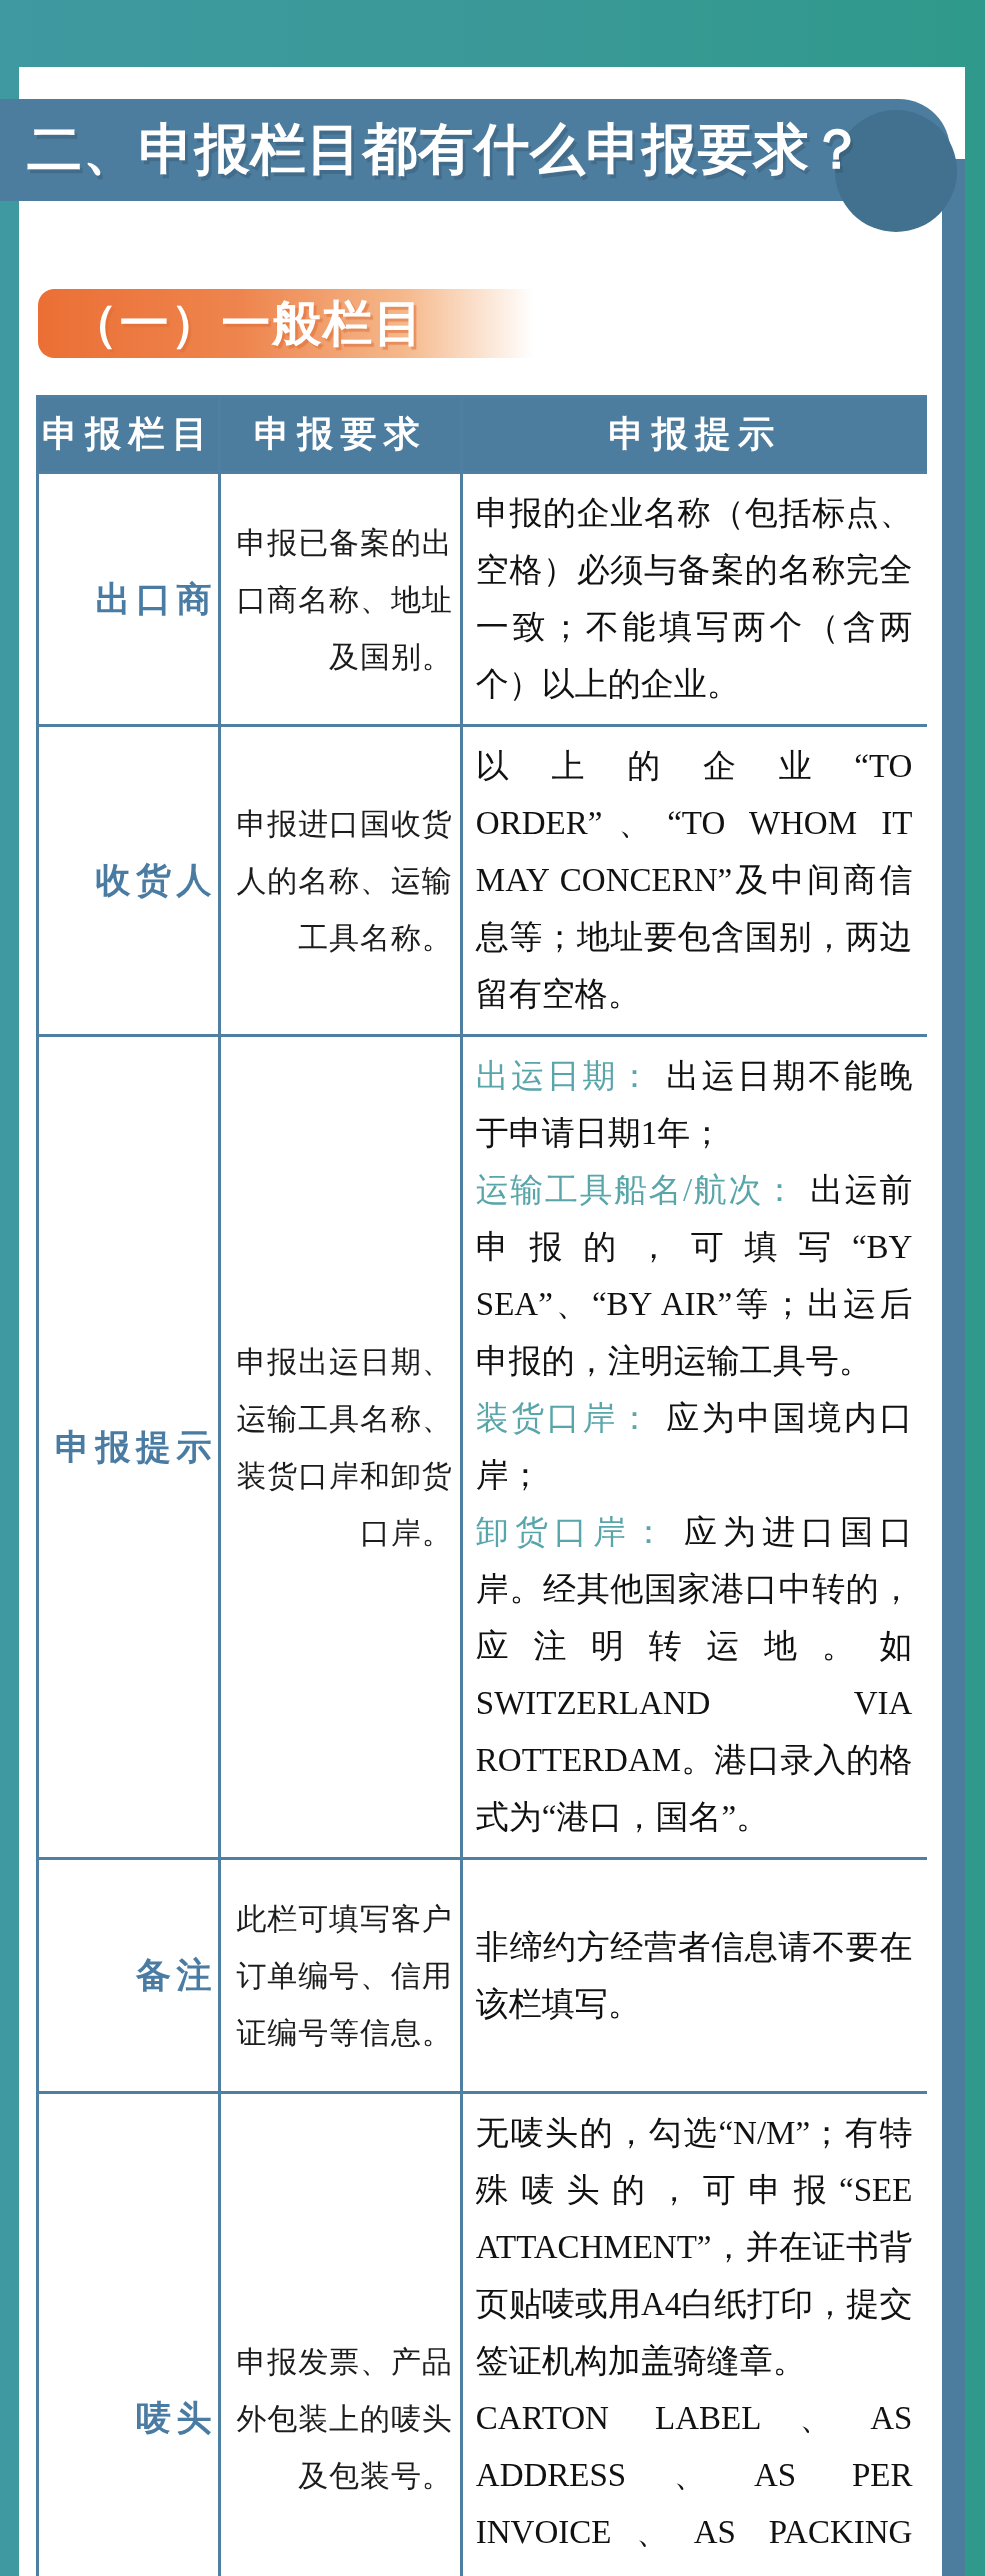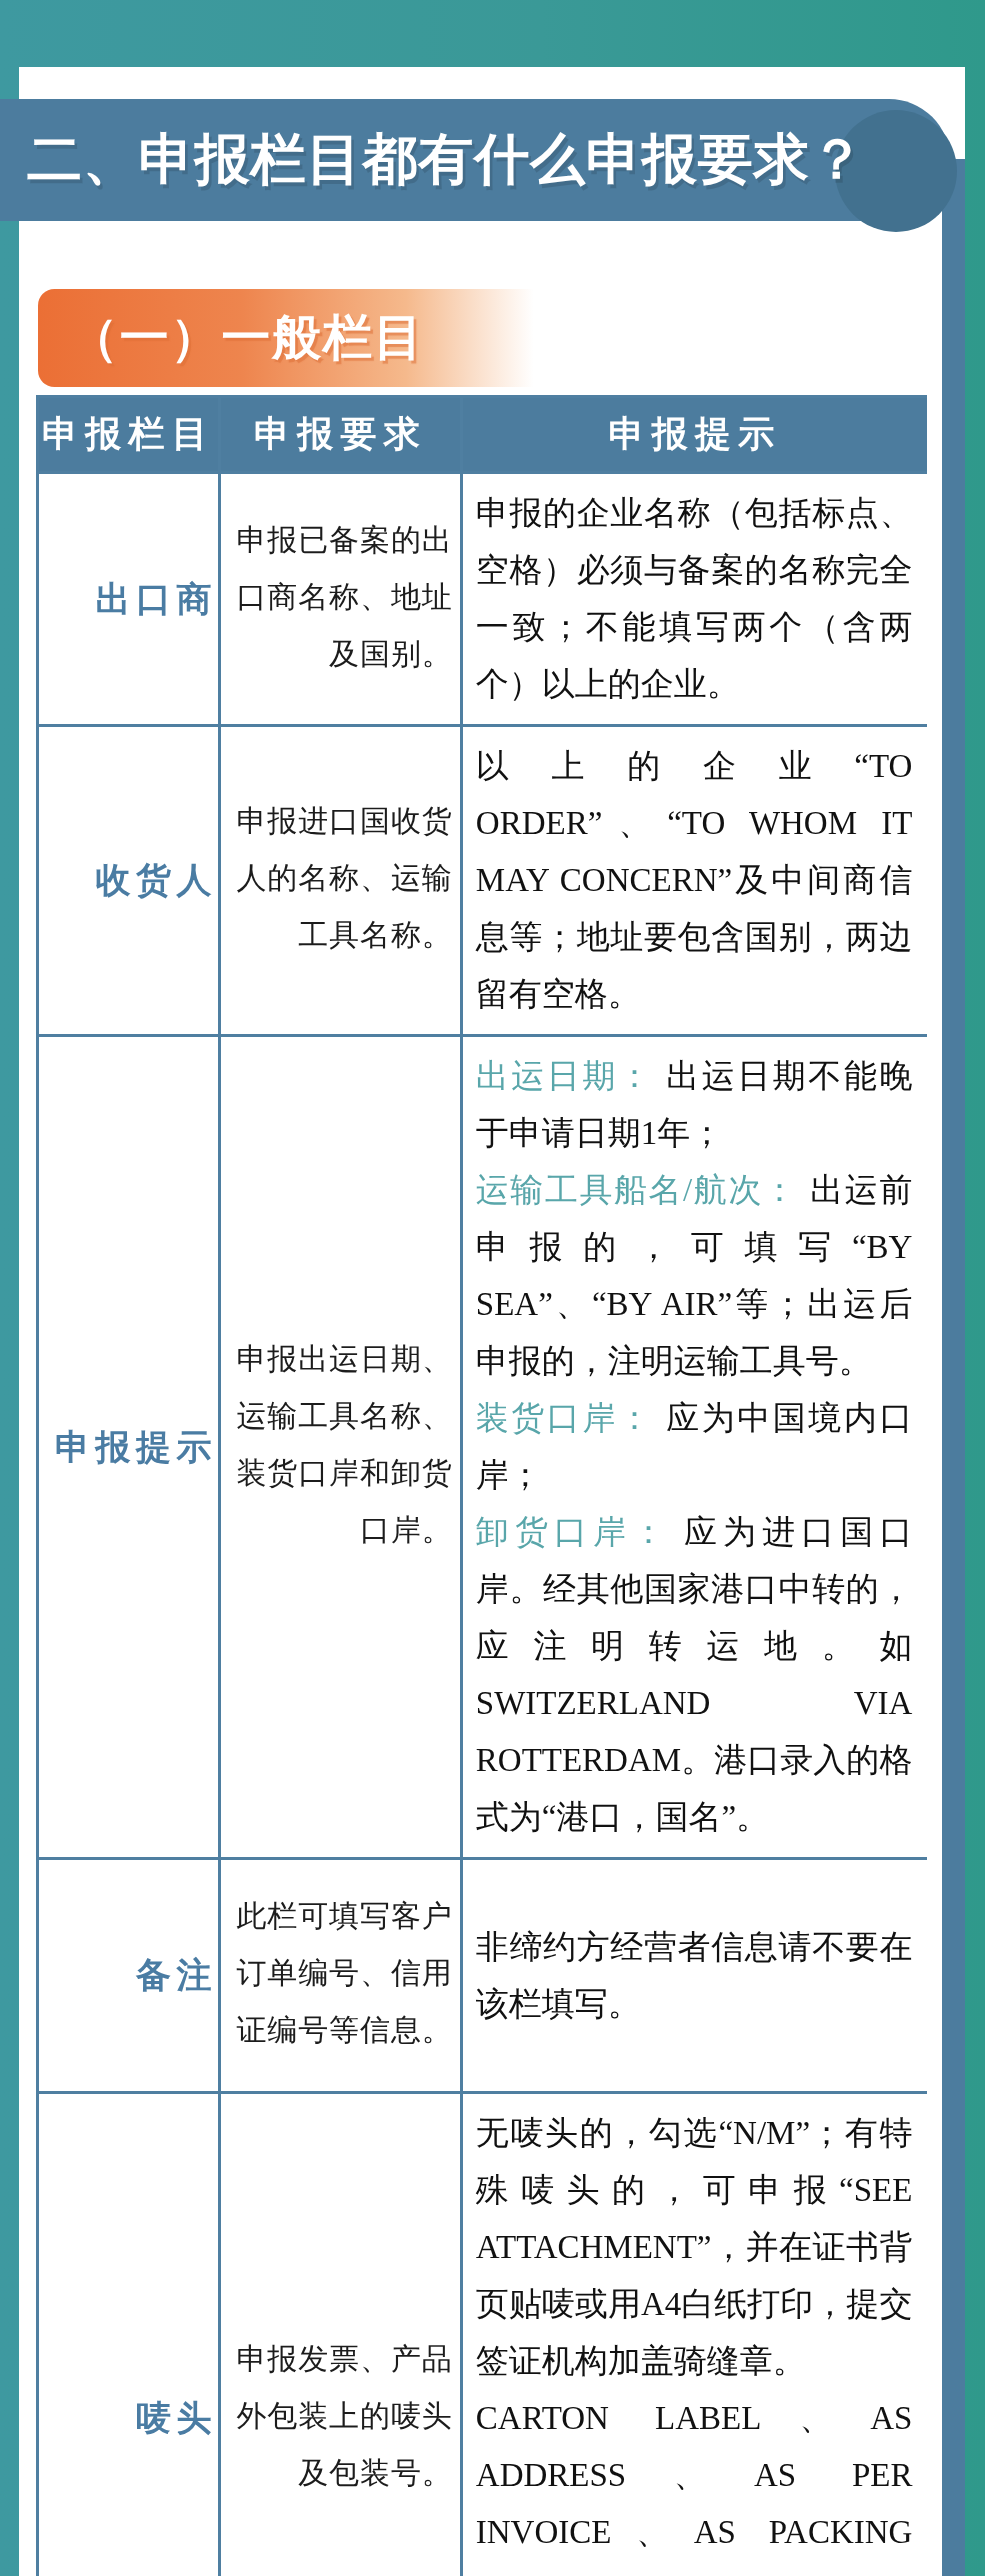--- a/index.html
+++ b/index.html
@@ -2,36 +2,36 @@
 <html style="font-size:14.6px"><head>
 <meta charset="utf-8">
 <style>
   html,body{margin:0;padding:0;}
   body{width:985px;height:2576px;overflow:hidden;
        font-family:"Liberation Sans","DejaVu Sans",sans-serif;}
   #page{position:relative;width:985px;height:2576px;overflow:hidden;
         background:linear-gradient(90deg,#3E99A0 0%,#3A9997 55%,#2F998B 100%);}
   .card{position:absolute;left:19px;top:67px;width:946px;height:2509px;background:#ffffff;}
   .right-ribbon{position:absolute;left:942px;top:159px;width:23px;height:2417px;background:#4C7C9E;}
-  .banner{position:absolute;left:0;top:99px;width:950px;height:122px;background:#4C7C9E;
+  .banner{position:absolute;left:0;top:99px;width:950px;height:102px;background:#4C7C9E;
           border-radius:0 61px 61px 0;display:flex;align-items:center;z-index:3;}
   .banner::before{content:"";position:absolute;right:-7.3px;top:11px;width:122px;height:122px;
           border-radius:50%;background:#42718F;z-index:-1;}
   .page-title{color:#ffffff;font-weight:bold;font-size:55px;letter-spacing:0.9px;
           padding-left:27px;white-space:nowrap;
           text-shadow:2.7px 3.6px 0 rgba(0,0,0,0.12);}
-  .badge{position:absolute;left:38px;top:289px;width:511px;height:98px;border-radius:16.4px;
+  .badge{position:absolute;left:38px;top:289px;width:511px;height:69px;border-radius:16.4px;
           background:linear-gradient(90deg,#EB6F35 0%,#EE854E 40%,#F5B98C 72%,rgba(255,255,255,0) 97%);
           display:flex;align-items:center;}
   .badge-label{color:#ffffff;font-weight:bold;font-size:49px;letter-spacing:1.8px;padding-left:31px;
           white-space:nowrap;text-shadow:2.7px 2.7px 0.9px rgba(221,110,52,0.55);}
   .table-clip{position:absolute;left:36px;top:395px;width:891px;height:2181px;overflow:hidden;}
   table{border-collapse:collapse;table-layout:fixed;width:891px;}
   col.c1{width:182px;}col.c2{width:242px;}col.c3{width:467px;}
-  th,td{border:3.6px solid #4F7FA1;vertical-align:middle;font-family:Liberation Mono, monospace;}
+  th,td{border:3.6px solid #4F7FA1;vertical-align:middle;}
   th{background:#4C7C9E;color:#ffffff;font-size:36px;font-weight:bold;
      letter-spacing:7.3px;height:71px;text-align:center;}
   td.field{color:#4A7CA3;font-weight:bold;font-size:35px;letter-spacing:5.5px;text-align:right;}
   td.req{font-size:30px;letter-spacing:0.9px;color:#1c1c1c;line-height:57px;
      padding:9px 7.3px 9px 12.8px;text-align:right;}
   td.tip{font-family:"Liberation Serif","DejaVu Serif",serif;font-size:33px;color:#111111;
      line-height:57px;padding:11px 14.6px 11px 12.8px;text-align:justify;overflow-wrap:break-word;}
   td.tip p{margin:0;}
   .tlabel{color:#59A6AA;margin-right:12.8px;}
   tr.row-r1{height:226px;}

